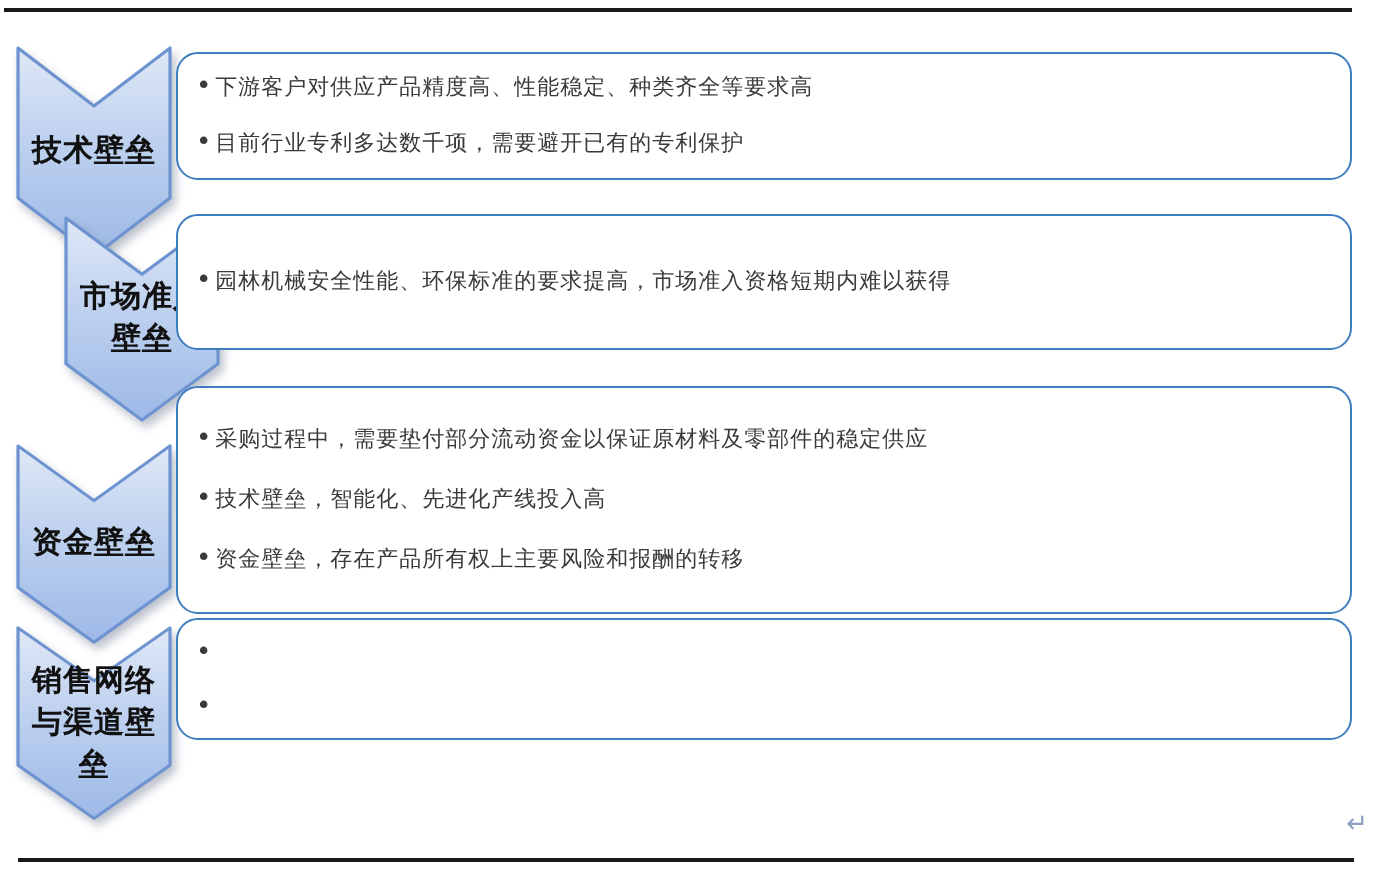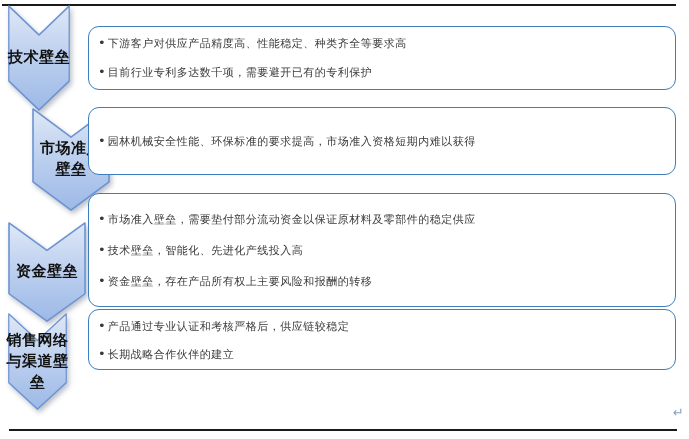--- a/index.html
+++ b/index.html
@@ -19,24 +19,24 @@
     filter:drop-shadow(2px 3px 2.5px rgba(105,115,140,.45));
   }
   .arrow polygon{fill:url(#arrowGrad); stroke:#6d93d1; stroke-width:1.6; stroke-linejoin:round;}
   .alabel{
     position:absolute; left:50%; transform:translateX(-50%);
     top:26%; height:47%; width:66px;
     display:flex; align-items:center; justify-content:center;
     text-align:center; font-weight:bold; font-size:15px; line-height:21px;
     letter-spacing:.5px; color:#111111; word-break:break-all; overflow:visible;
   }
-  .a1{left:8px;  top:5px;  width:62px; height:107px;text-decoration:underline;}
+  .a1{left:8px;  top:23px;  width:78px; height:107px;text-decoration:underline;}
   .a2{left:8px;  top:108px; width:78px; height:104px;margin-left:24px;}
   .a3{left:8px;  top:222px; width:78px; height:101px;}
-  .a4{left:8px;  top:313px; width:59px; height:98px;}
+  .a4{left:8px;  top:313px; width:78px; height:98px;}
 
   
   .box{
     position:absolute; left:88px; width:588px;
     border:1.5px solid #3d7ebf; border-radius:11px; background:#ffffff;
     display:flex; flex-direction:column; justify-content:center;
     padding:0 10px 0 9px; box-sizing:border-box;
   }
   .b1{top:26px;  height:64px;}
   .b2{top:107px; height:68px;}
@@ -99,46 +99,44 @@
 
   <div class="arrow a3">
     <svg viewBox="0 0 78 107" preserveAspectRatio="none">
       <polygon points="1,1 39,30 77,1 77,76 39,105 1,76"></polygon>
     </svg>
     <span class="alabel">资金壁垒</span>
   </div>
   <div class="box b3">
     <div class="bline">
       <span class="dot">•</span>
-      <span class="btext">市场准入壁垒，需要垫付部分流动资金以保证原材料及零部件的稳定供应</span>
+      <span class="btext">采购过程中，需要垫付部分流动资金以保证原材料及零部件的稳定供应</span>
     </div>
     <div class="bline">
       <span class="dot">•</span>
       <span class="btext">技术壁垒，智能化、先进化产线投入高</span>
     </div>
     <div class="bline">
       <span class="dot">•</span>
       <span class="btext">资金壁垒，存在产品所有权上主要风险和报酬的转移</span>
     </div>
   </div>
 
   <div class="arrow a4">
     <svg viewBox="0 0 78 107" preserveAspectRatio="none">
       <polygon points="1,1 39,30 77,1 77,76 39,105 1,76"></polygon>
     </svg>
     <span class="alabel">销售网络与渠道壁垒</span>
   </div>
   <div class="box b4">
     <div class="bline">
       <span class="dot">•</span>
-      <span class="btext">产品通过专业认证和考核严格后，供应链较稳定</span>
     </div>
     <div class="bline">
       <span class="dot">•</span>
-      <span class="btext">长期战略合作伙伴的建立</span>
     </div>
   </div>
 
   <span class="retmark">↵</span>
 
   <div class="rule bottom"></div>
 
 </div>
 
 </body></html>

